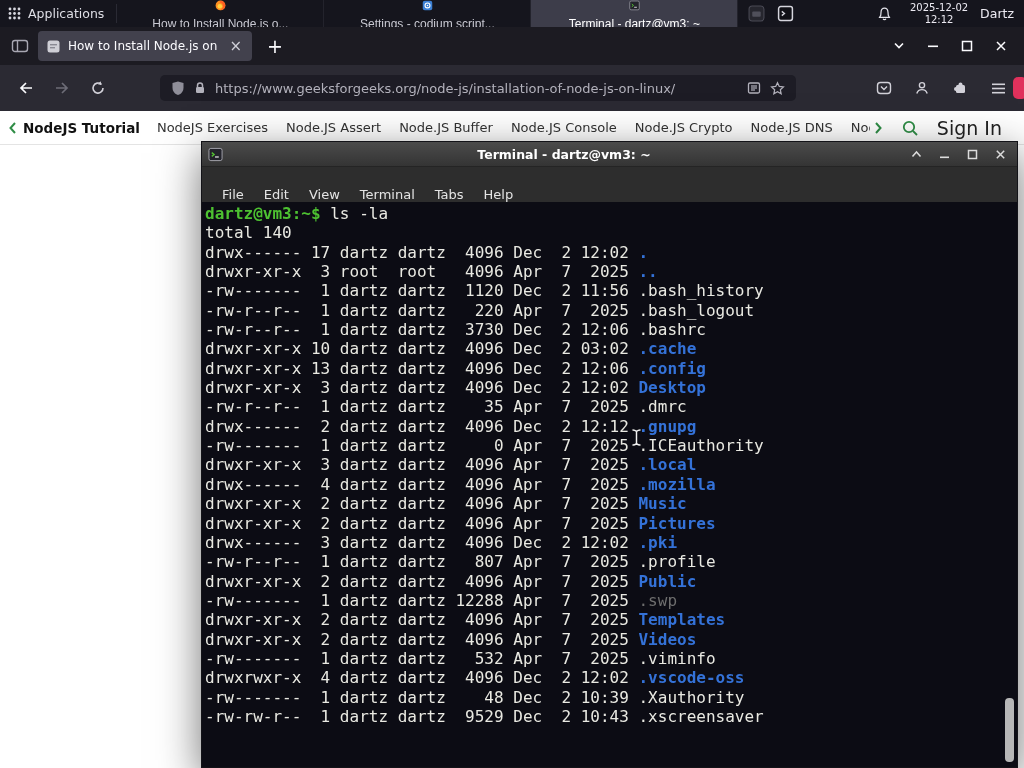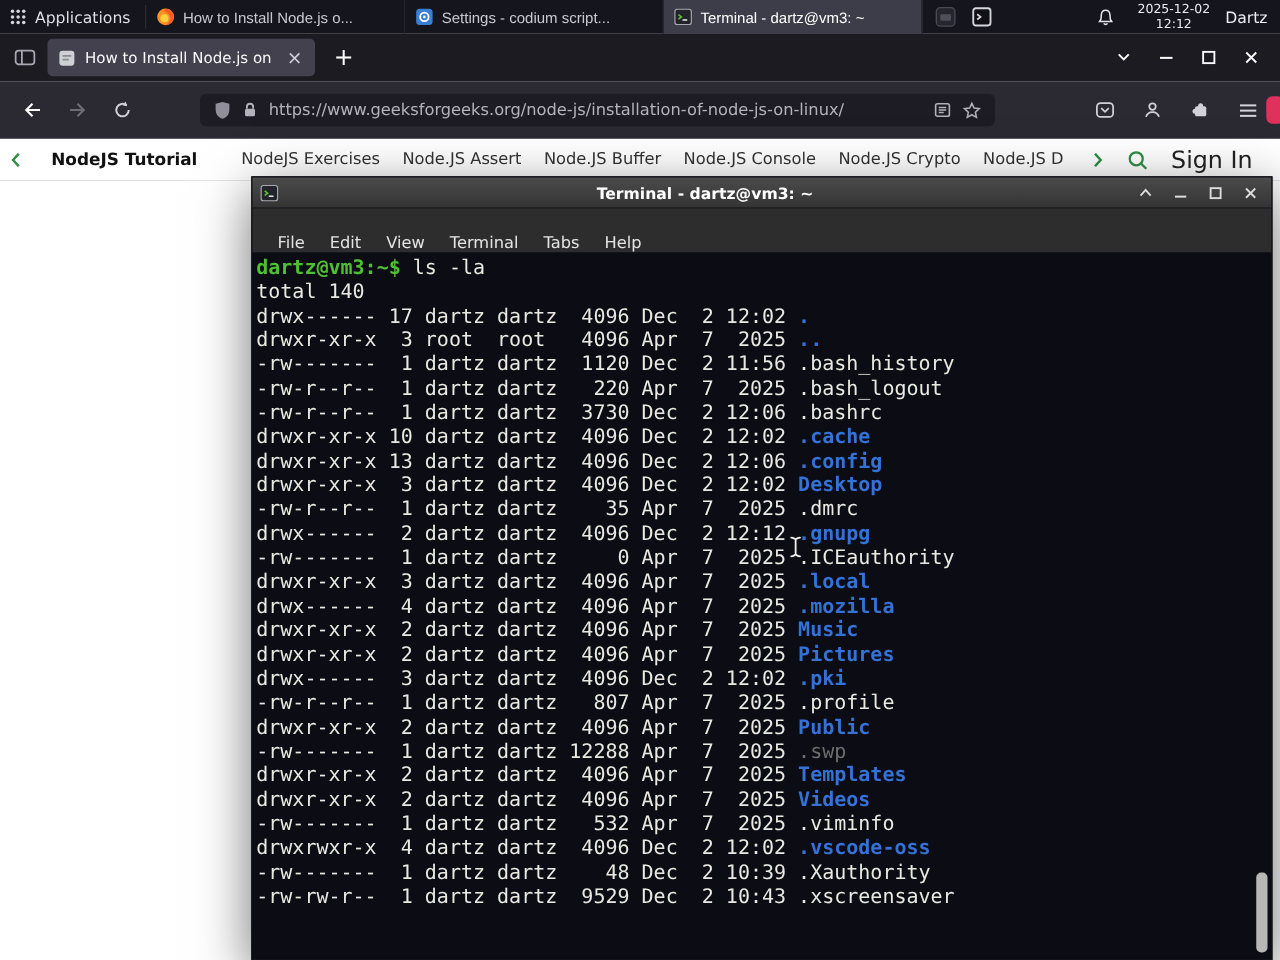--- a/index.html
+++ b/index.html
@@ -12,21 +12,21 @@
   .panel {
     position:absolute; top:0; left:0; width:1024px; height:27px;
     background:#15151d; display:flex; align-items:stretch; color:#dfdfe6;
     font-size:12.5px; z-index:40;
   }
   .apps-btn { display:flex; align-items:center; gap:7px; padding:0 12px 0 8px; cursor:default; }
   .psep { width:1px; background:#2a2a34; margin:4px 0; }
   .task {
     display:flex; align-items:center; gap:6px; width:207px; padding:0 8px;
     background:transparent; border:none; border-right:1px solid #23232c;
-    color:#c9c9d2; font-size:12px; overflow:hidden; white-space:nowrap; text-align:left;
+    color:#c9c9d2; font-size:12px; overflow:hidden; white-space:nowrap; text-align:left;flex-direction:column;
   }
   .task.active { background:#3d3d4a; color:#ffffff; }
   .task-label { overflow:hidden; white-space:nowrap; }
   .tray { display:flex; align-items:center; gap:12px; padding:0 10px; }
   .spacer { flex:1; }
   .bell-wrap { display:flex; align-items:center; padding:0 10px; }
   .clock { display:flex; flex-direction:column; justify-content:center; text-align:center;
            font-size:10px; line-height:11.5px; padding:0 8px; color:#eceaf2; }
   .user { display:flex; align-items:center; padding:0 10px 0 4px; font-size:12.5px; color:#eceaf2; }
   
@@ -44,21 +44,21 @@
   .ff-navbar { height:46px; background:#2b2a33; display:flex; align-items:center; padding:0 10px; gap:4px; position:relative; }
   .navbtn { width:32px; height:32px; display:flex; align-items:center; justify-content:center; border-radius:4px; }
   .urlbar { height:26px; width:636px; margin-left:42px; background:#1d1c25; border-radius:5px;
             display:flex; align-items:center; padding:0 11px; gap:9px; color:#b3b2bc; font-size:13px; }
   .url-text { flex:1; overflow:hidden; white-space:nowrap; }
   .nav-right { display:flex; align-items:center; margin-left:auto; gap:6px; }
   .alert-ind { position:absolute; right:-3px; top:12px; width:14px; height:22px;
                background:#e0315c; border-radius:5px; }
   
   .gfg { height:34px; background:#fff; border-bottom:1px solid #e4e4e4; display:flex;
-         align-items:center; padding:0 8px; font-size:13px; color:#333;gap:18px; }
+         align-items:center; padding:0 8px; font-size:13px; color:#333; }
   .gfg-brand { font-weight:bold; font-size:13.5px; color:#111; margin:0 8px 0 6px; white-space:nowrap; }
   .gfg-scroll { flex:1; overflow:hidden; display:flex; align-items:center; white-space:nowrap; }
   .gfg-link { margin:0 9px; color:#333; }
   .gfg-right { display:flex; align-items:center; gap:18px; padding:0 14px 0 4px; }
   .signin { font-size:19px; color:#222; white-space:nowrap; }
   .ff-page { height:629px; background:#ffffff; }
   
   .term { position:absolute; left:201px; top:141px; width:817px; height:627px;
           background:#0c0c14; border:1px solid #131318; box-shadow:0 12px 40px rgba(0,0,0,.55);
           display:flex; flex-direction:column; z-index:60; }
@@ -336,21 +336,21 @@
     </div>
     <div class="term-body">
       <div class="term-lines" id="term-lines">
         <div class="tline"><span class="green">dartz@vm3:~$</span><span> ls -la</span></div>
         <div class="tline">total 140</div>
       <div class="tline"><span>drwx------ 17 dartz dartz  4096 Dec  2 12:02 </span><span class="dir">.</span></div>
           <div class="tline"><span>drwxr-xr-x  3 root  root   4096 Apr  7  2025 </span><span class="dir">..</span></div>
           <div class="tline"><span>-rw-------  1 dartz dartz  1120 Dec  2 11:56 </span><span class="file">.bash_history</span></div>
           <div class="tline"><span>-rw-r--r--  1 dartz dartz   220 Apr  7  2025 </span><span class="file">.bash_logout</span></div>
           <div class="tline"><span>-rw-r--r--  1 dartz dartz  3730 Dec  2 12:06 </span><span class="file">.bashrc</span></div>
-          <div class="tline"><span>drwxr-xr-x 10 dartz dartz  4096 Dec  2 12:02 </span><span class="dir">.cache</span></div>
+          <div class="tline"><span>drwxr-xr-x 10 dartz dartz  4096 Dec  2 03:02 </span><span class="dir">.cache</span></div>
           <div class="tline"><span>drwxr-xr-x 13 dartz dartz  4096 Dec  2 12:06 </span><span class="dir">.config</span></div>
           <div class="tline"><span>drwxr-xr-x  3 dartz dartz  4096 Dec  2 12:02 </span><span class="dir">Desktop</span></div>
           <div class="tline"><span>-rw-r--r--  1 dartz dartz    35 Apr  7  2025 </span><span class="file">.dmrc</span></div>
           <div class="tline"><span>drwx------  2 dartz dartz  4096 Dec  2 12:12 </span><span class="dir">.gnupg</span></div>
           <div class="tline"><span>-rw-------  1 dartz dartz     0 Apr  7  2025 </span><span class="file">.ICEauthority</span></div>
           <div class="tline"><span>drwxr-xr-x  3 dartz dartz  4096 Apr  7  2025 </span><span class="dir">.local</span></div>
           <div class="tline"><span>drwx------  4 dartz dartz  4096 Apr  7  2025 </span><span class="dir">.mozilla</span></div>
           <div class="tline"><span>drwxr-xr-x  2 dartz dartz  4096 Apr  7  2025 </span><span class="dir">Music</span></div>
           <div class="tline"><span>drwxr-xr-x  2 dartz dartz  4096 Apr  7  2025 </span><span class="dir">Pictures</span></div>
           <div class="tline"><span>drwx------  3 dartz dartz  4096 Dec  2 12:02 </span><span class="dir">.pki</span></div>

